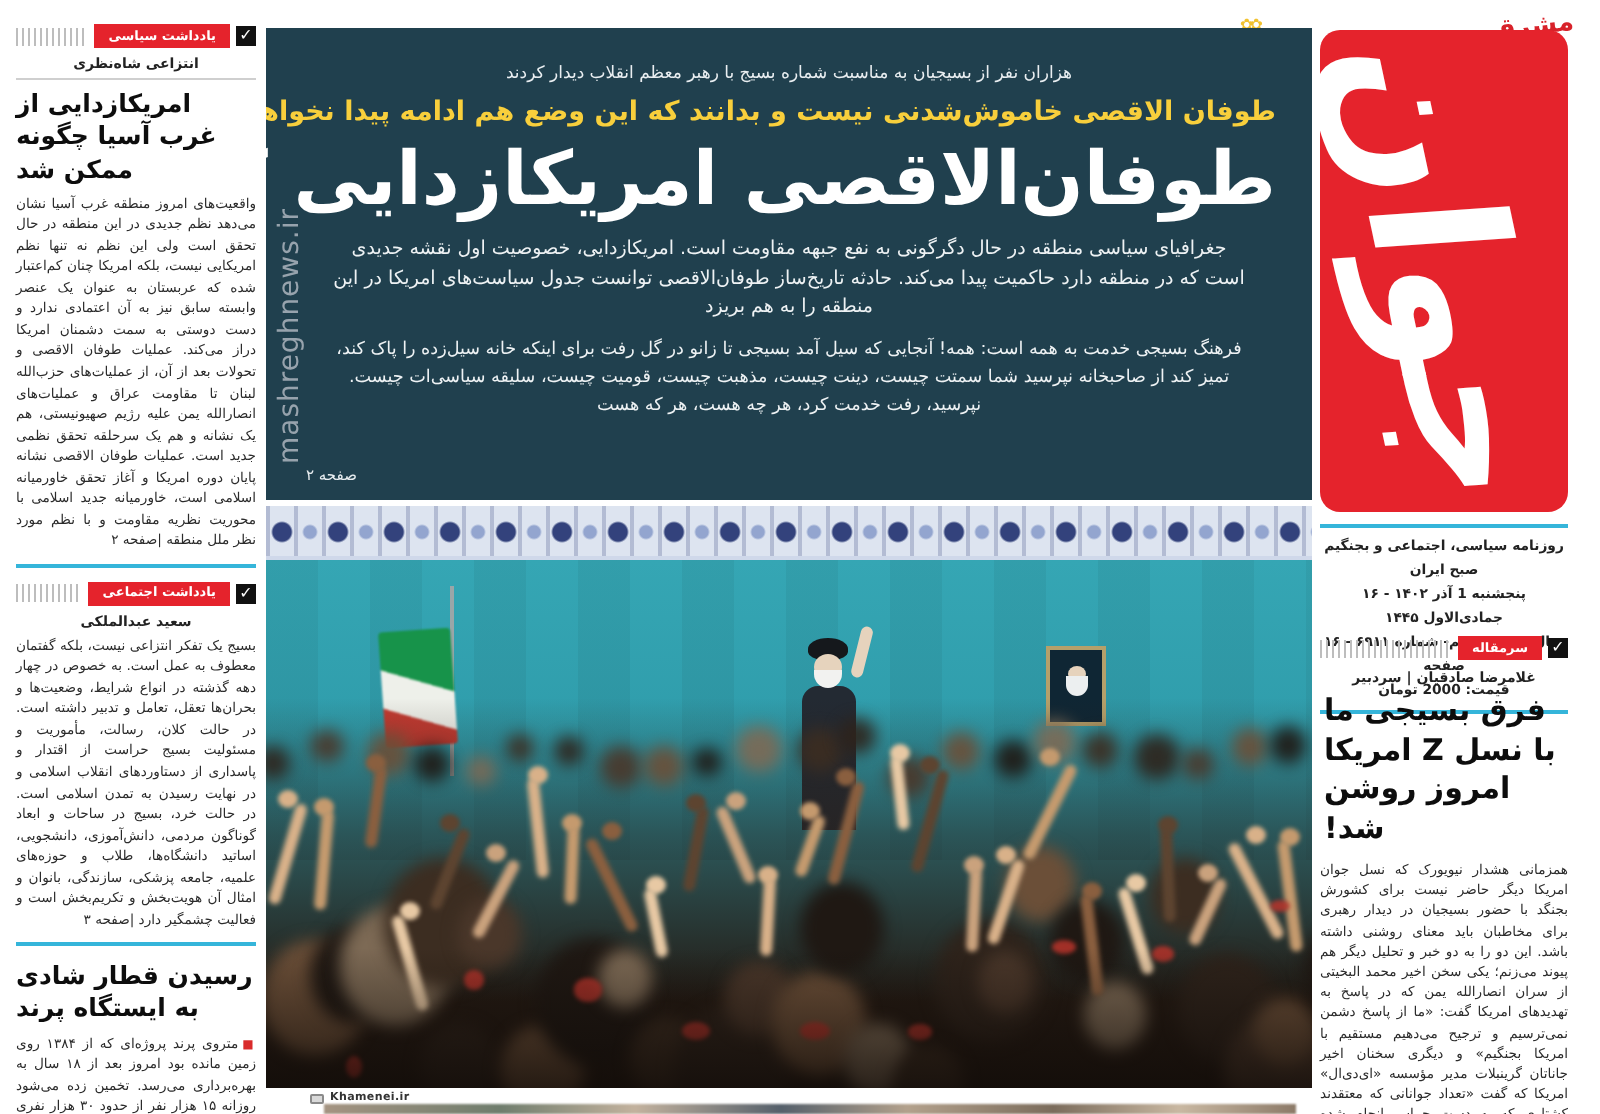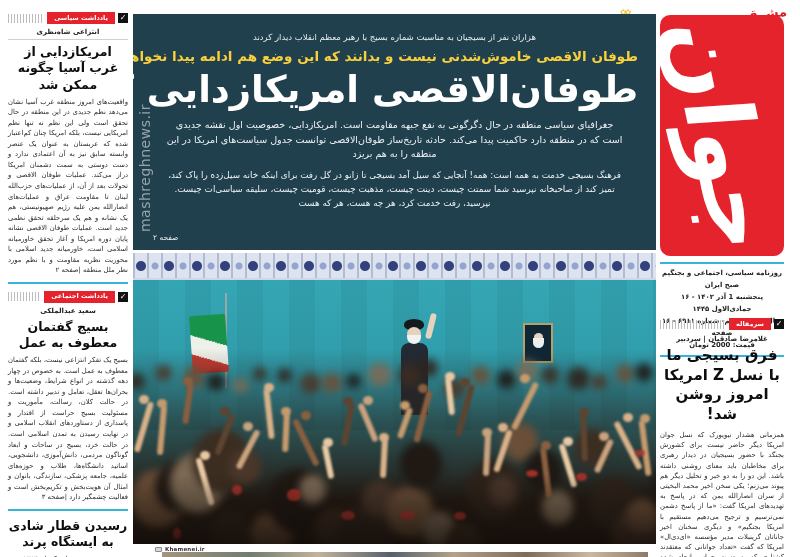--- a/index.html
+++ b/index.html
@@ -18,21 +18,21 @@
   }
   .chip {
     background:#e5232c; color:#fff; font-size:6.5px; font-weight:bold;
     padding:1.5px 7px 2.5px; white-space:nowrap; flex:0 0 auto;
   }
   .barcode {
     flex:1 1 auto; height:9px;
     background:repeating-linear-gradient(90deg,#bdbdbd 0 1px,transparent 1px 3px);
   }
   .author { font-size:7px; font-weight:bold; color:#222; text-align:center; margin:4px 0 3px; }
-  .art-headline { font-size:12.5px; font-weight:bold; color:#0d0d0d; text-align:center; line-height:1.3; margin:4px 0; }
+  .art-headline { font-size:12.5px; font-weight:bold; color:#0d0d0d; text-align:left; line-height:1.3; margin:4px 0; }
   .art-body { font-size:6.8px; color:#2b2b2b; text-align:justify; line-height:1.55; }
   .bullet { color:#d92b2b; font-size:6px; margin-left:2px; }
 
   
   #left-col  { position:absolute; right:auto; left:8px;  top:12px; width:120px; }
   #right-col { position:absolute; left:658px; top:0;  width:128px; height:557px; }
 
   
   #lead-box {
     position:absolute; left:133px; top:14px; width:523px; height:236px;
@@ -139,21 +139,20 @@
 
   <hr class="rule-cyan sep">
 
   <div class="article">
     <div class="chip-row">
       <span class="check-box">✓</span>
       <span class="chip">یادداشت اجتماعی</span>
       <span class="barcode"></span>
     </div>
     <div class="author">سعید عبدالملکی</div>
-    <div class="art-headline">بسیج گفتمان معطوف به عمل</div>
     <div class="art-body">بسیج یک تفکر انتزاعی نیست، بلکه گفتمان معطوف به عمل است. به خصوص در چهار دهه گذشته در انواع شرایط، وضعیت‌ها و بحران‌ها تعقل، تعامل و تدبیر داشته است. در حالت کلان، رسالت، مأموریت و مسئولیت بسیج حراست از اقتدار و پاسداری از دستاوردهای انقلاب اسلامی و در نهایت رسیدن به تمدن اسلامی است. در حالت خرد، بسیج در ساحات و ابعاد گوناگون مردمی، دانش‌آموزی، دانشجویی، اساتید دانشگاه‌ها، طلاب و حوزه‌های علمیه، جامعه پزشکی، سازندگی، بانوان و امثال آن هویت‌بخش و تکریم‌بخش است و فعالیت چشمگیر دارد |صفحه ۳</div>
   </div>
 
   <hr class="rule-cyan sep">
 
   <div class="article">
     <div class="art-headline">رسیدن قطار شادی به ایستگاه پرند</div>
     <div class="art-body"><span class="bullet">■</span><span>متروی پرند پروژه‌ای که از ۱۳۸۴ روی زمین مانده بود امروز بعد از ۱۸ سال به بهره‌برداری می‌رسد. تخمین زده می‌شود روزانه ۱۵ هزار نفر از حدود ۳۰ هزار نفری که در رفت‌وآمد به پایتخت هستند از این مسیر استفاده کنند. افتتاح متروی پرند می‌تواند به معنای کاهش ۳۵ درصدی رفت‌وآمدها از این مسیر باشد و نویدبخش کاهش بار ترافیکی ورودی اتوبان ساوه به تهران، کاهش سوانح رانندگی و حتی کنترل آلودگی هوا در جنوب شهر باشد |صفحه ۳</span></div>
   </div>
 

